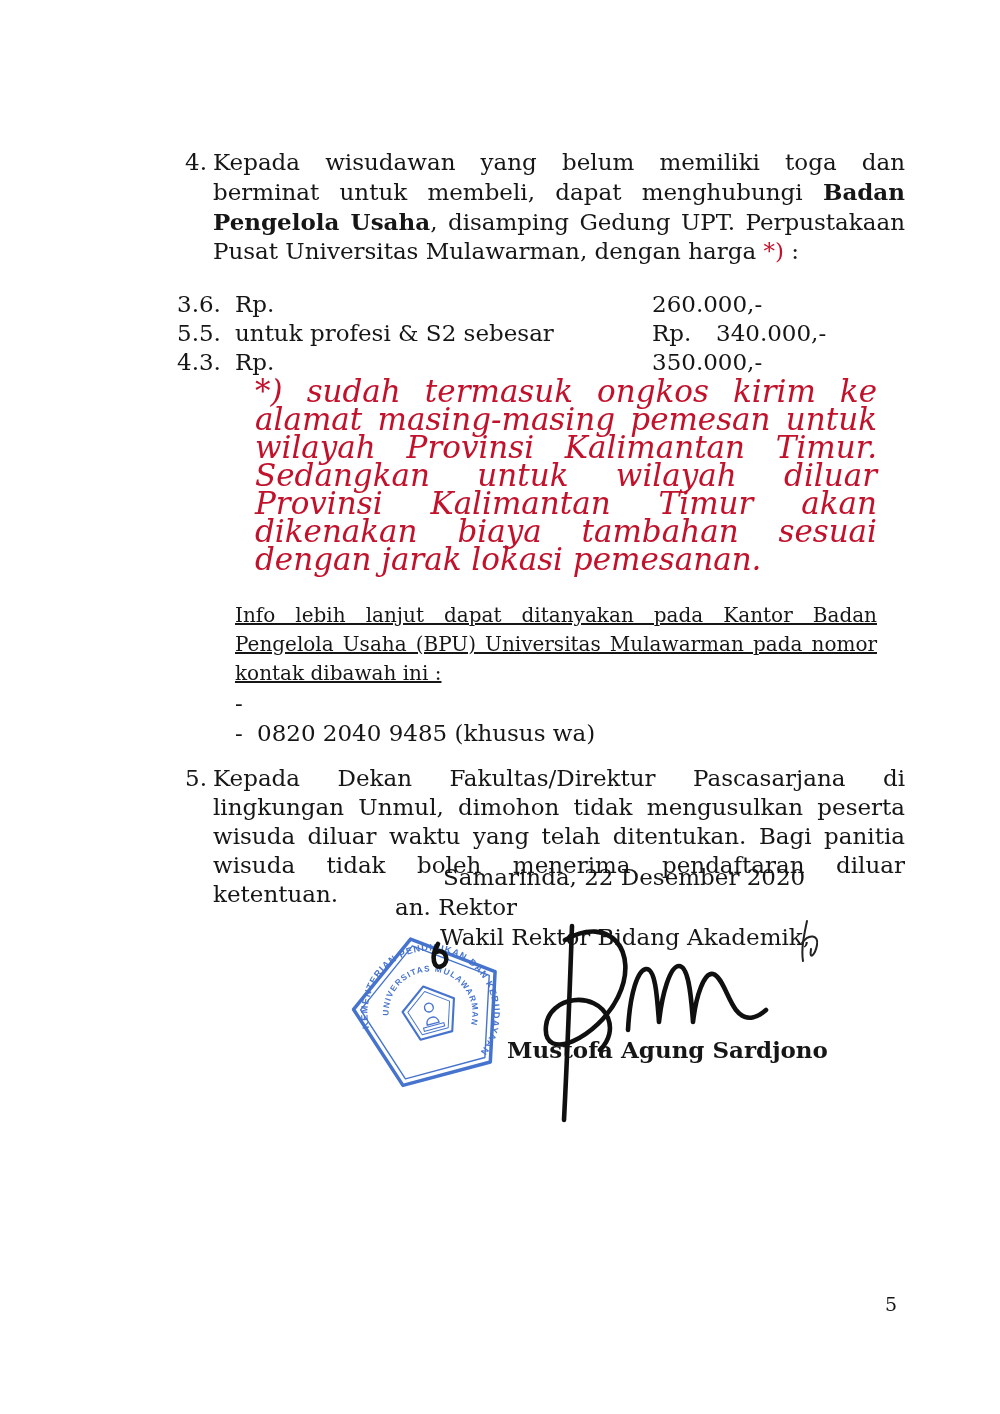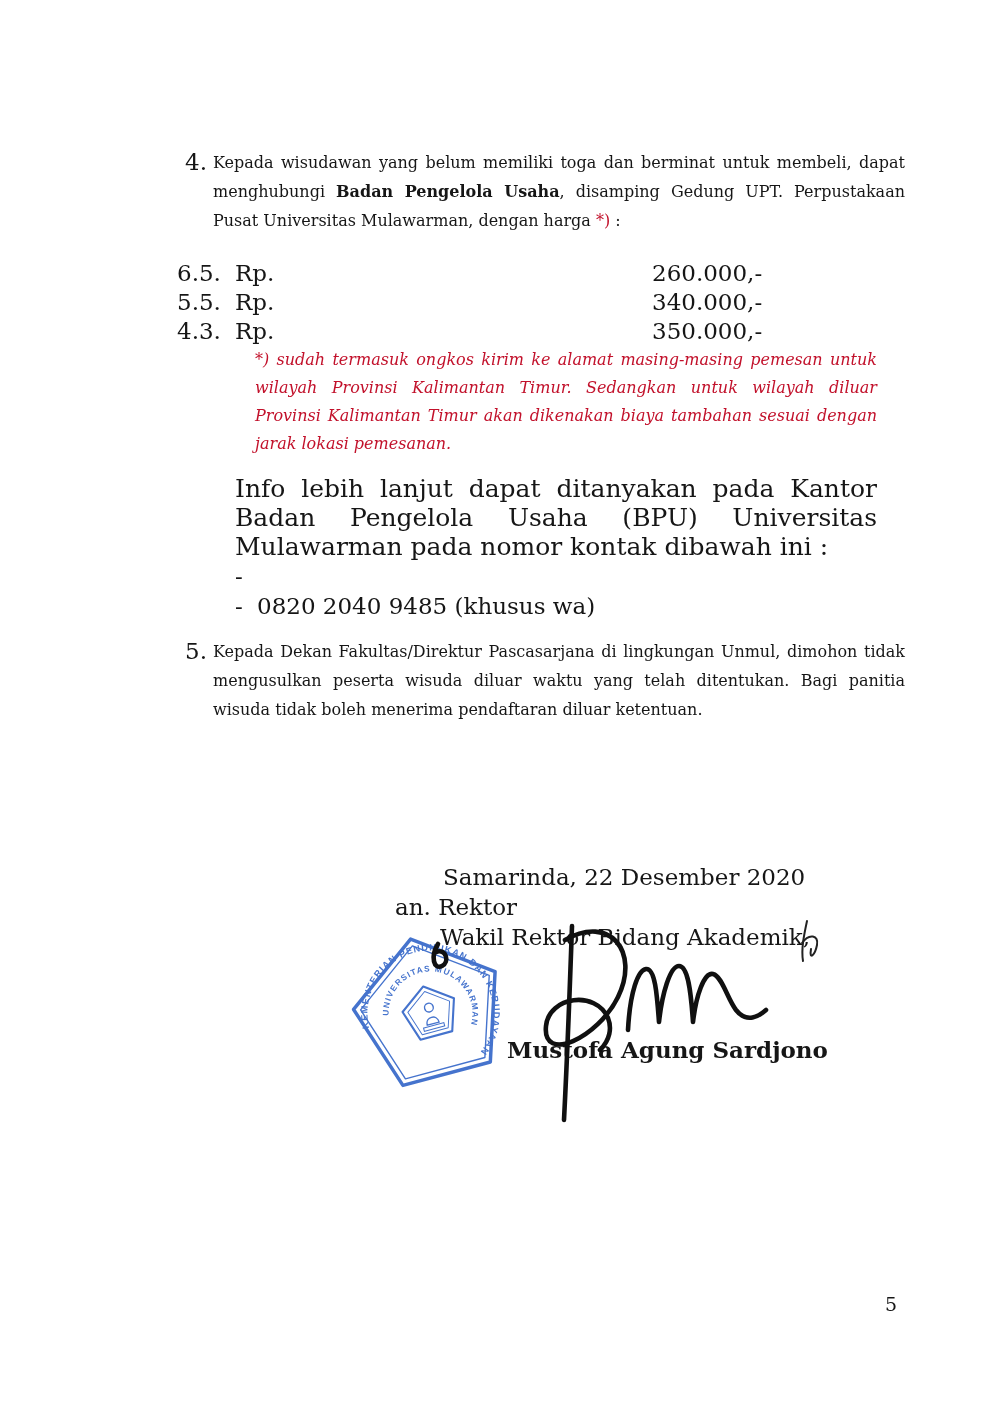--- a/index.html
+++ b/index.html
@@ -13,39 +13,39 @@
     color:#161616;
     overflow:hidden;
   }
   .content {
     position:absolute;
     left:185px; top:148px;
     width:720px;
   }
   .item-row { display:flex; align-items:flex-start; }
   .item-no { width:28px; flex:0 0 28px; font-size:23px; line-height:29px; }
-  .item-body { flex:1 1 auto; font-size:16px; line-height:29px; text-align:justify; text-align-last:left; }
+  .item-body { flex:1 1 auto; font-size:23px; line-height:29px; text-align:justify; text-align-last:left; }
   .bold { font-weight:bold; }
   .red { color:#C2112B; }
   .prices { margin:24px 0 0 -8px; }
   .price-row {
     display:grid;
     grid-template-columns:58px 417px 64px auto;
     font-size:23px; line-height:29px;
   }
   .footnote {
     margin:0 0 0 70px; width:622px;
-    font-size:16px; line-height:28px;
+    font-size:31px; line-height:28px;
     font-style:italic; color:#C2112B;
     text-align:justify; text-align-last:left;
   }
   .info-para {
-    margin:16px 0 0 50px; width:642px;
-    font-size:25px; line-height:29px;
-    text-align:justify; text-align-last:left;
+    margin:28px 0 0 50px; width:642px;
+    font-size:20px; line-height:29px;
+    text-align:justify; text-align-last:left;text-decoration:underline;
   }
   .contact-row { display:flex; margin-left:50px; font-size:23px; line-height:30px; }
   .contact-bullet { width:22px; flex:0 0 22px; }
   .item5 { margin-top:16px; }
   .sig-block {
     position:absolute; left:395px; top:862px;
     font-size:23px; line-height:30px;
     width:500px;
   }
   .sig-date { margin-left:48px; }
@@ -66,26 +66,27 @@
 
     <div class="item-row">
       <div class="item-no">4.</div>
       <div class="item-body">
         <span>Kepada wisudawan yang belum memiliki toga dan berminat untuk membeli, dapat menghubungi </span><span class="bold">Badan Pengelola Usaha</span><span>, disamping Gedung UPT. Perpustakaan Pusat Universitas Mulawarman, dengan harga </span><span class="red">*)</span><span> :</span>
       </div>
     </div>
 
     <div class="prices">
       <div class="price-row">
-        <span>6.5.</span>
+        <span>3.6.</span>
         <span>Rp.</span>
         <span>260.000,-</span>
       </div>
       <div class="price-row">
         <span>5.5.</span>
+        <span>untuk profesi &amp; S2 sebesar</span>
         <span>Rp.</span>
         <span>340.000,-</span>
       </div>
       <div class="price-row">
         <span>4.3.</span>
         <span>Rp.</span>
         <span>350.000,-</span>
       </div>
     </div>
 

